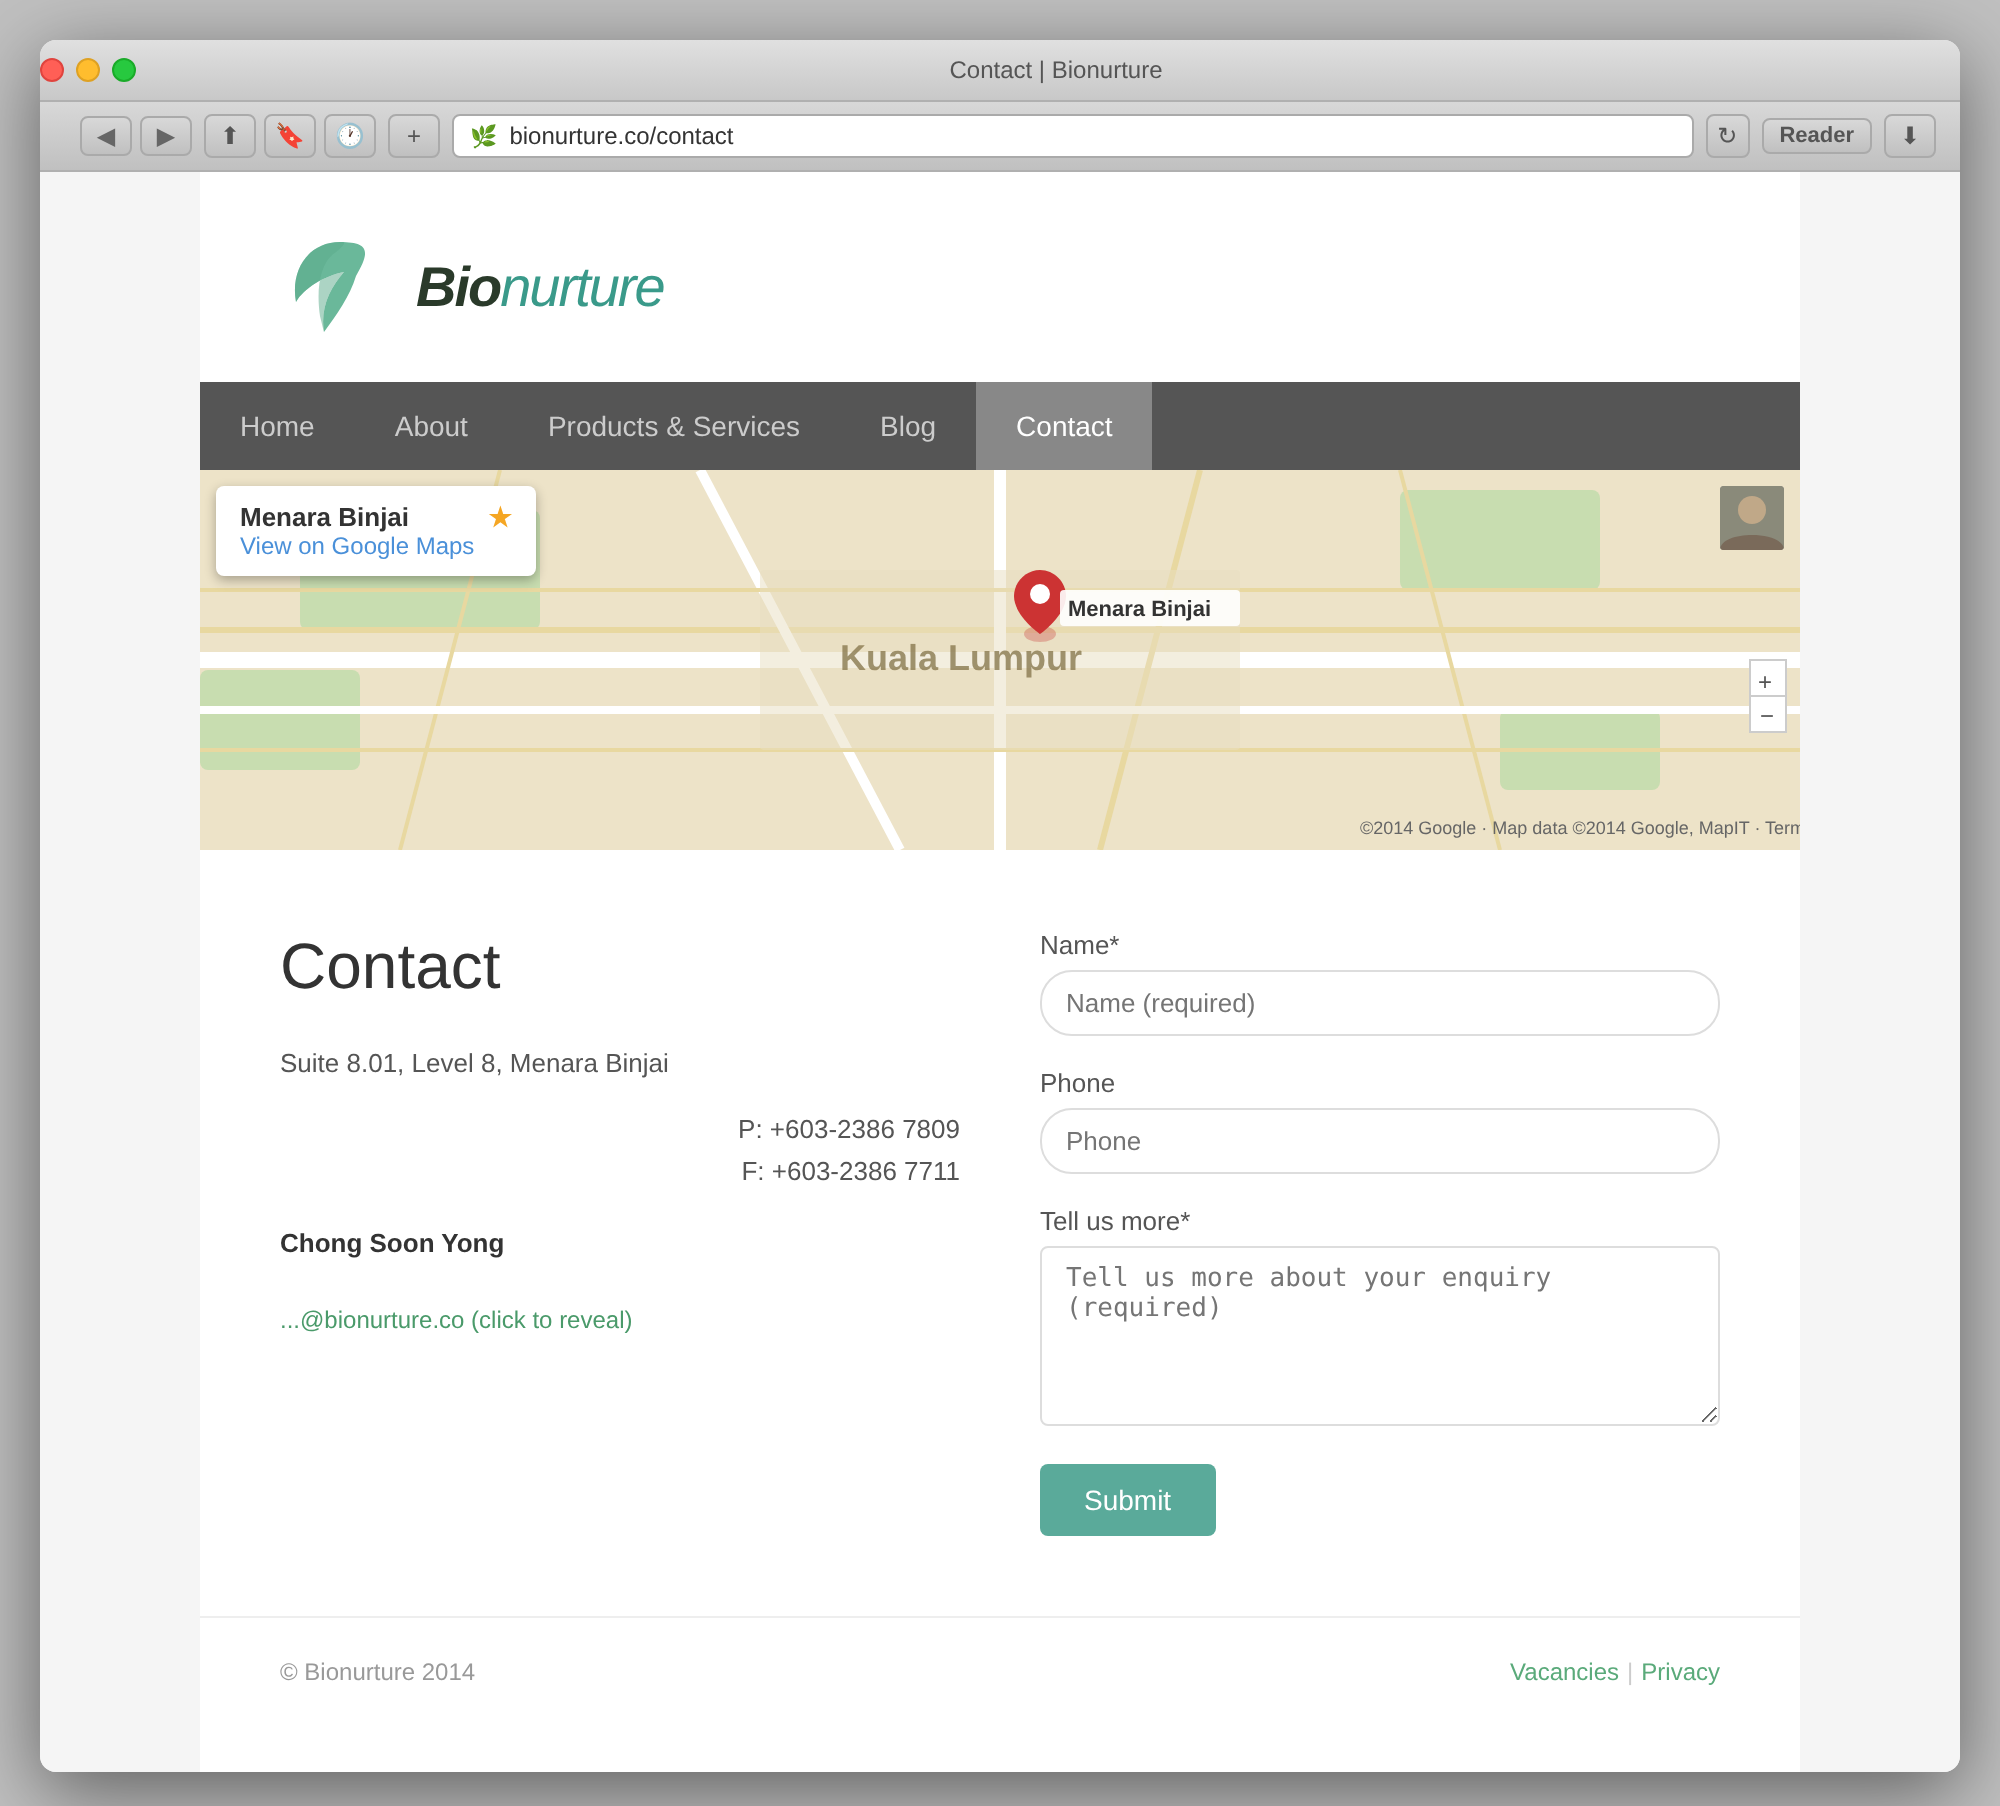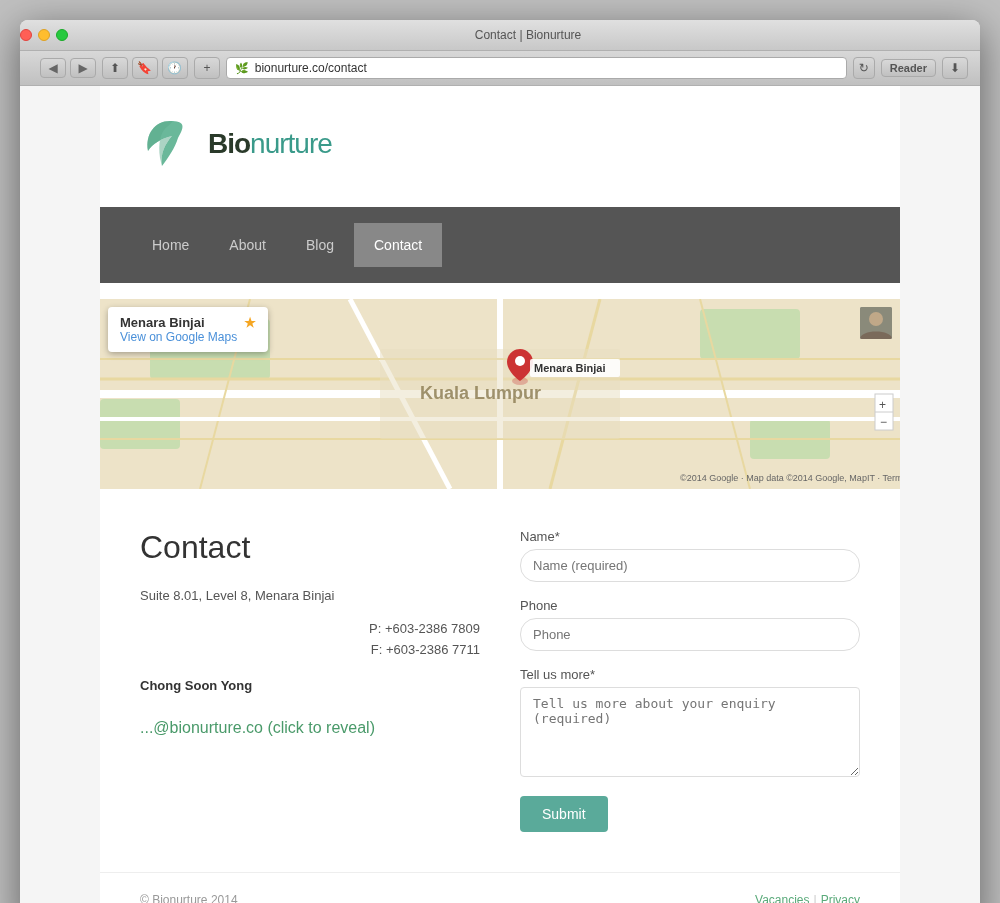--- a/index.html
+++ b/index.html
@@ -149,20 +149,21 @@
       max-width: 800px;
       margin: 0 auto;
       background: white;
       min-height: 800px;
     }
 
     
     .site-header {
       padding: 30px 0 20px 40px;
       background: white;
+      font-style: italic;
     }
 
     .logo-container {
       display: flex;
       align-items: center;
       gap: 8px;
     }
 
     .logo-leaf {
       width: 60px;
@@ -183,22 +184,22 @@
 
     
     .site-nav {
       background: #555;
       padding: 0;
     }
 
     .nav-list {
       display: flex;
       list-style: none;
-      margin: 16px;
-      padding: 16px;
+      margin: 0;
+      padding: 0;
     }
 
     .nav-item a {
       display: block;
       padding: 14px 20px;
       color: #ccc;
       text-decoration: none;
       font-size: 14px;
     }
 
@@ -305,21 +306,21 @@
     }
 
     .contact-info .person-name {
       font-weight: bold;
       color: #333;
       margin-bottom: 18px;
     }
 
     .contact-info .email-reveal {
       color: #4a9a6a;
-      font-size: 16px;
+      font-size: 12px;
     }
 
     
     .contact-form {
     }
 
     .form-group {
       margin-bottom: 16px;
     }
 
@@ -453,20 +454,23 @@
 
       <nav class="site-nav">
         <ul class="nav-list">
           <li class="nav-item">
             <a href="#">Home</a>
           </li>
           <li class="nav-item">
             <a href="#">About</a>
           </li>
           <li class="nav-item">
+            <a href="#">Products &amp; Services</a>
+          </li>
+          <li class="nav-item">
             <a href="#">Blog</a>
           </li>
           <li class="nav-item active">
             <a href="#">Contact</a>
           </li>
         </ul>
       </nav>
 
       <div class="map-container">
         

